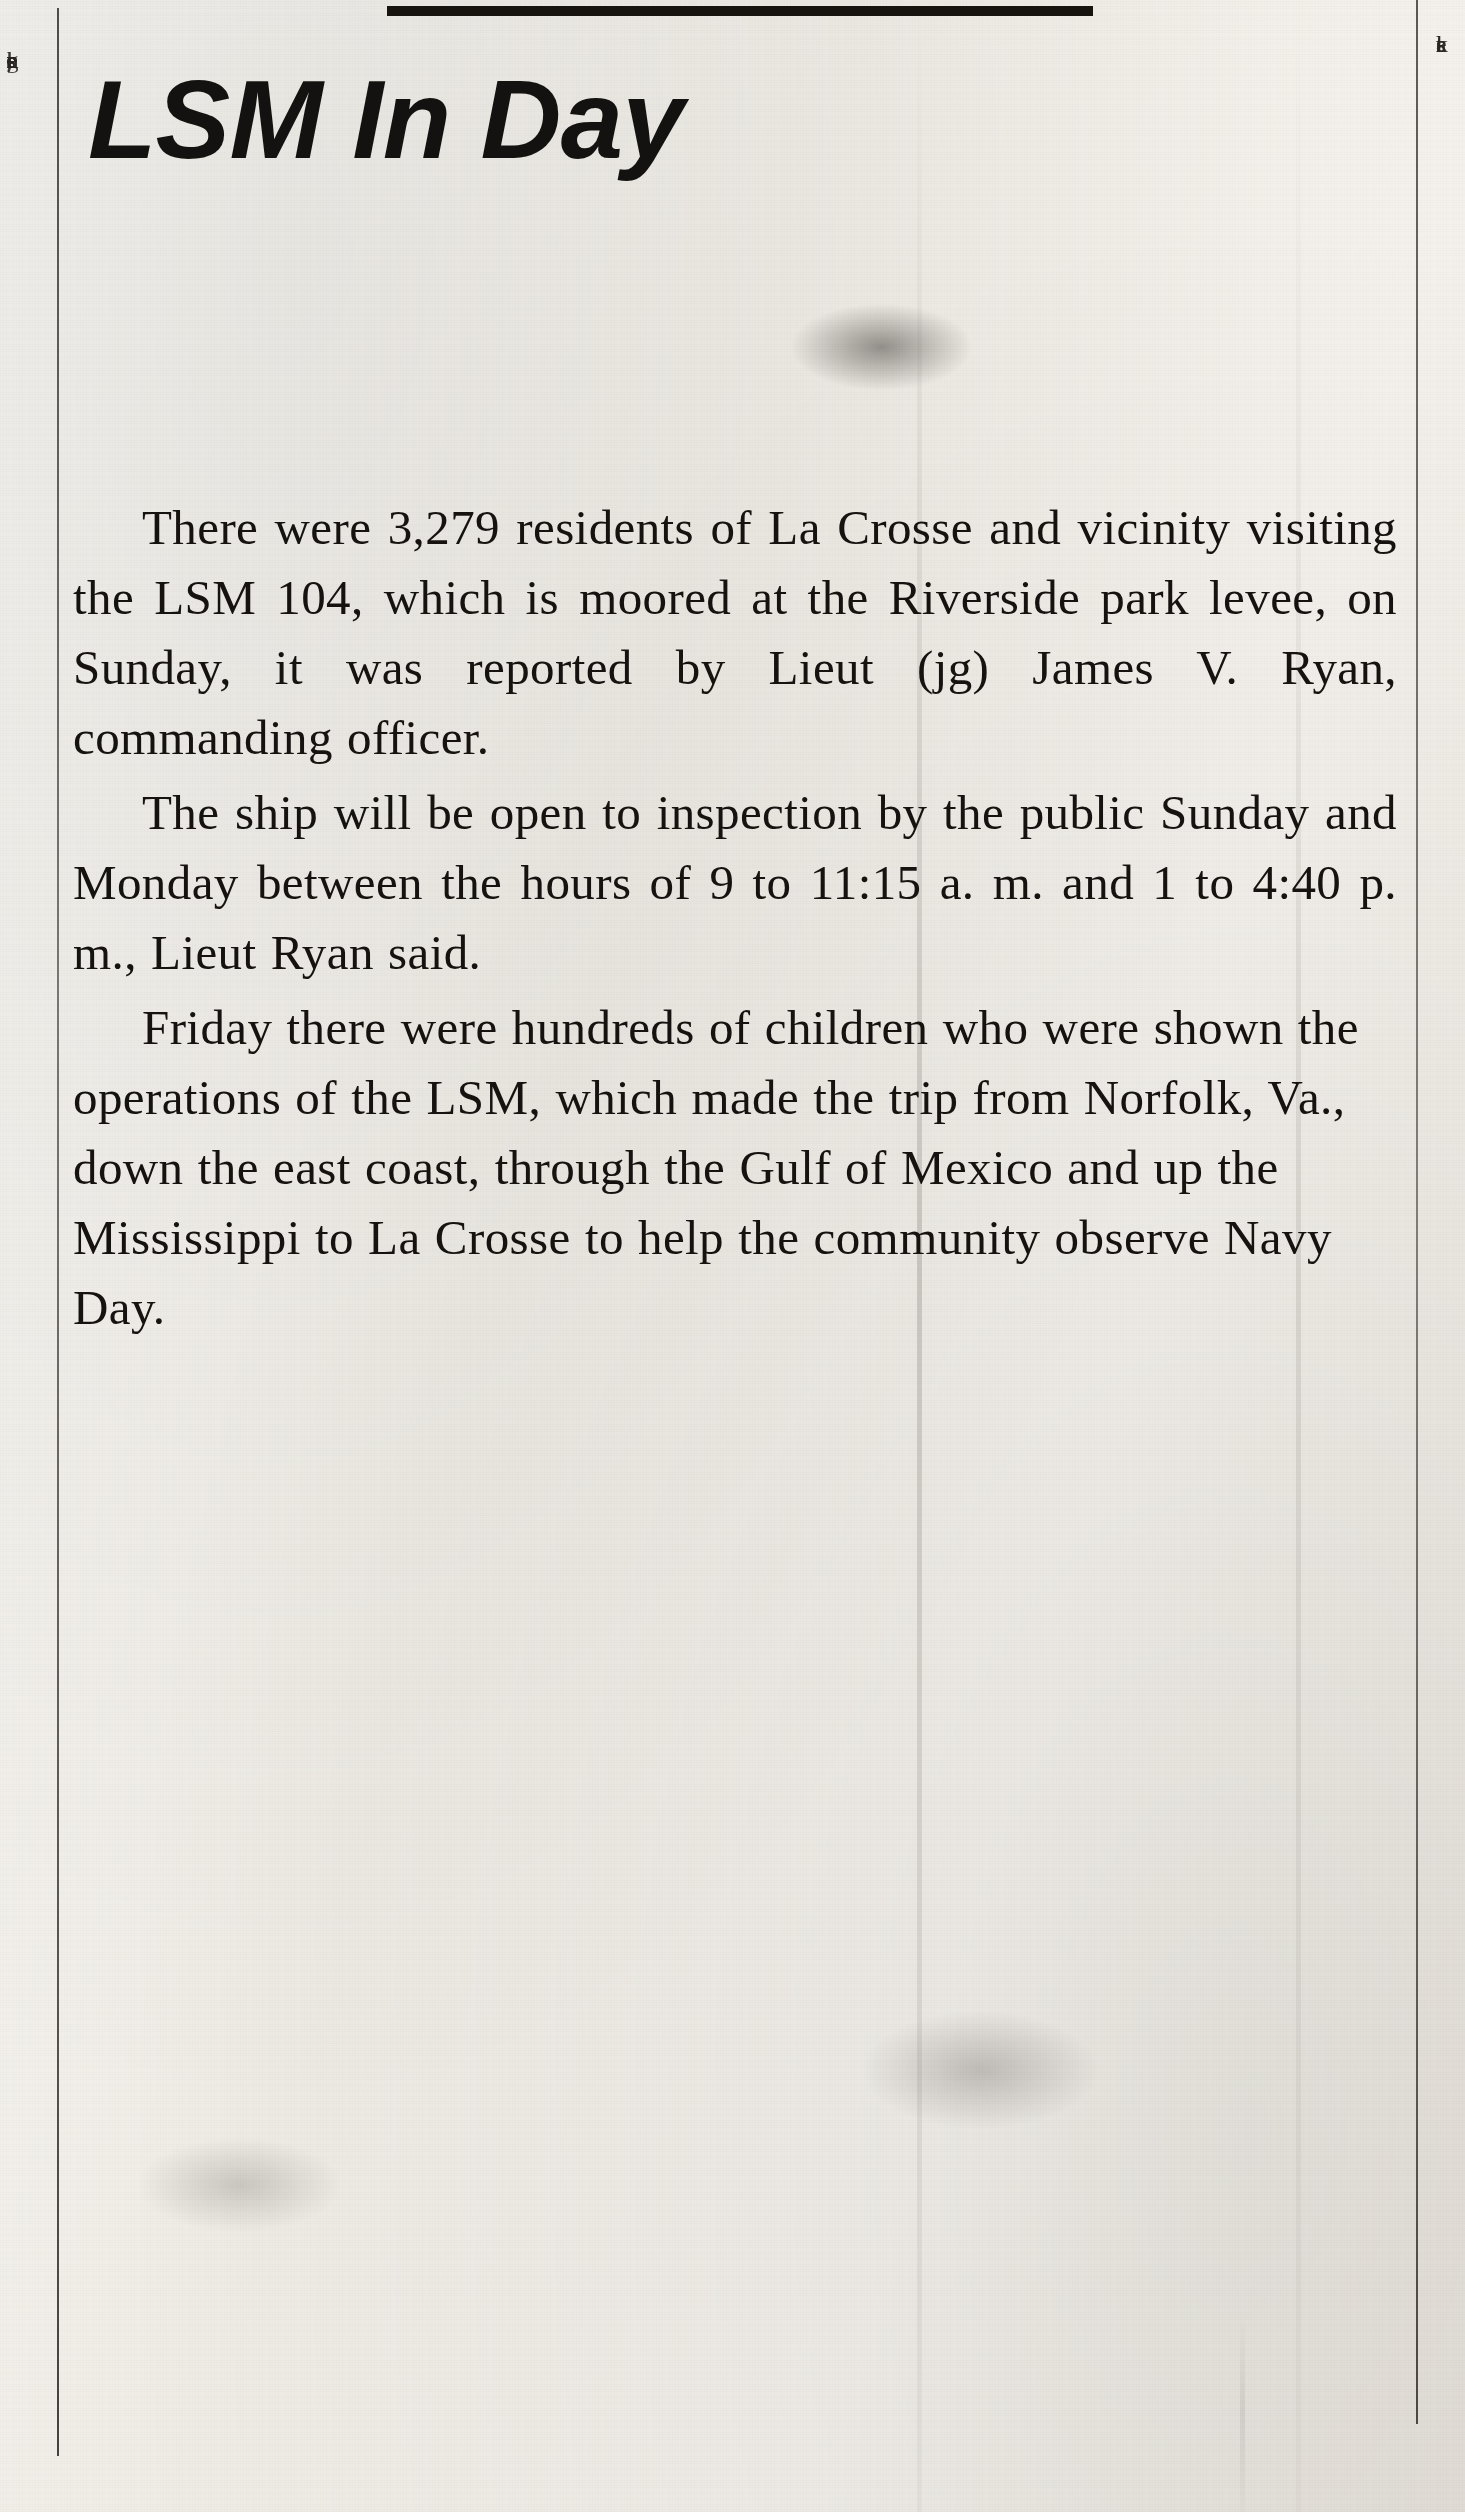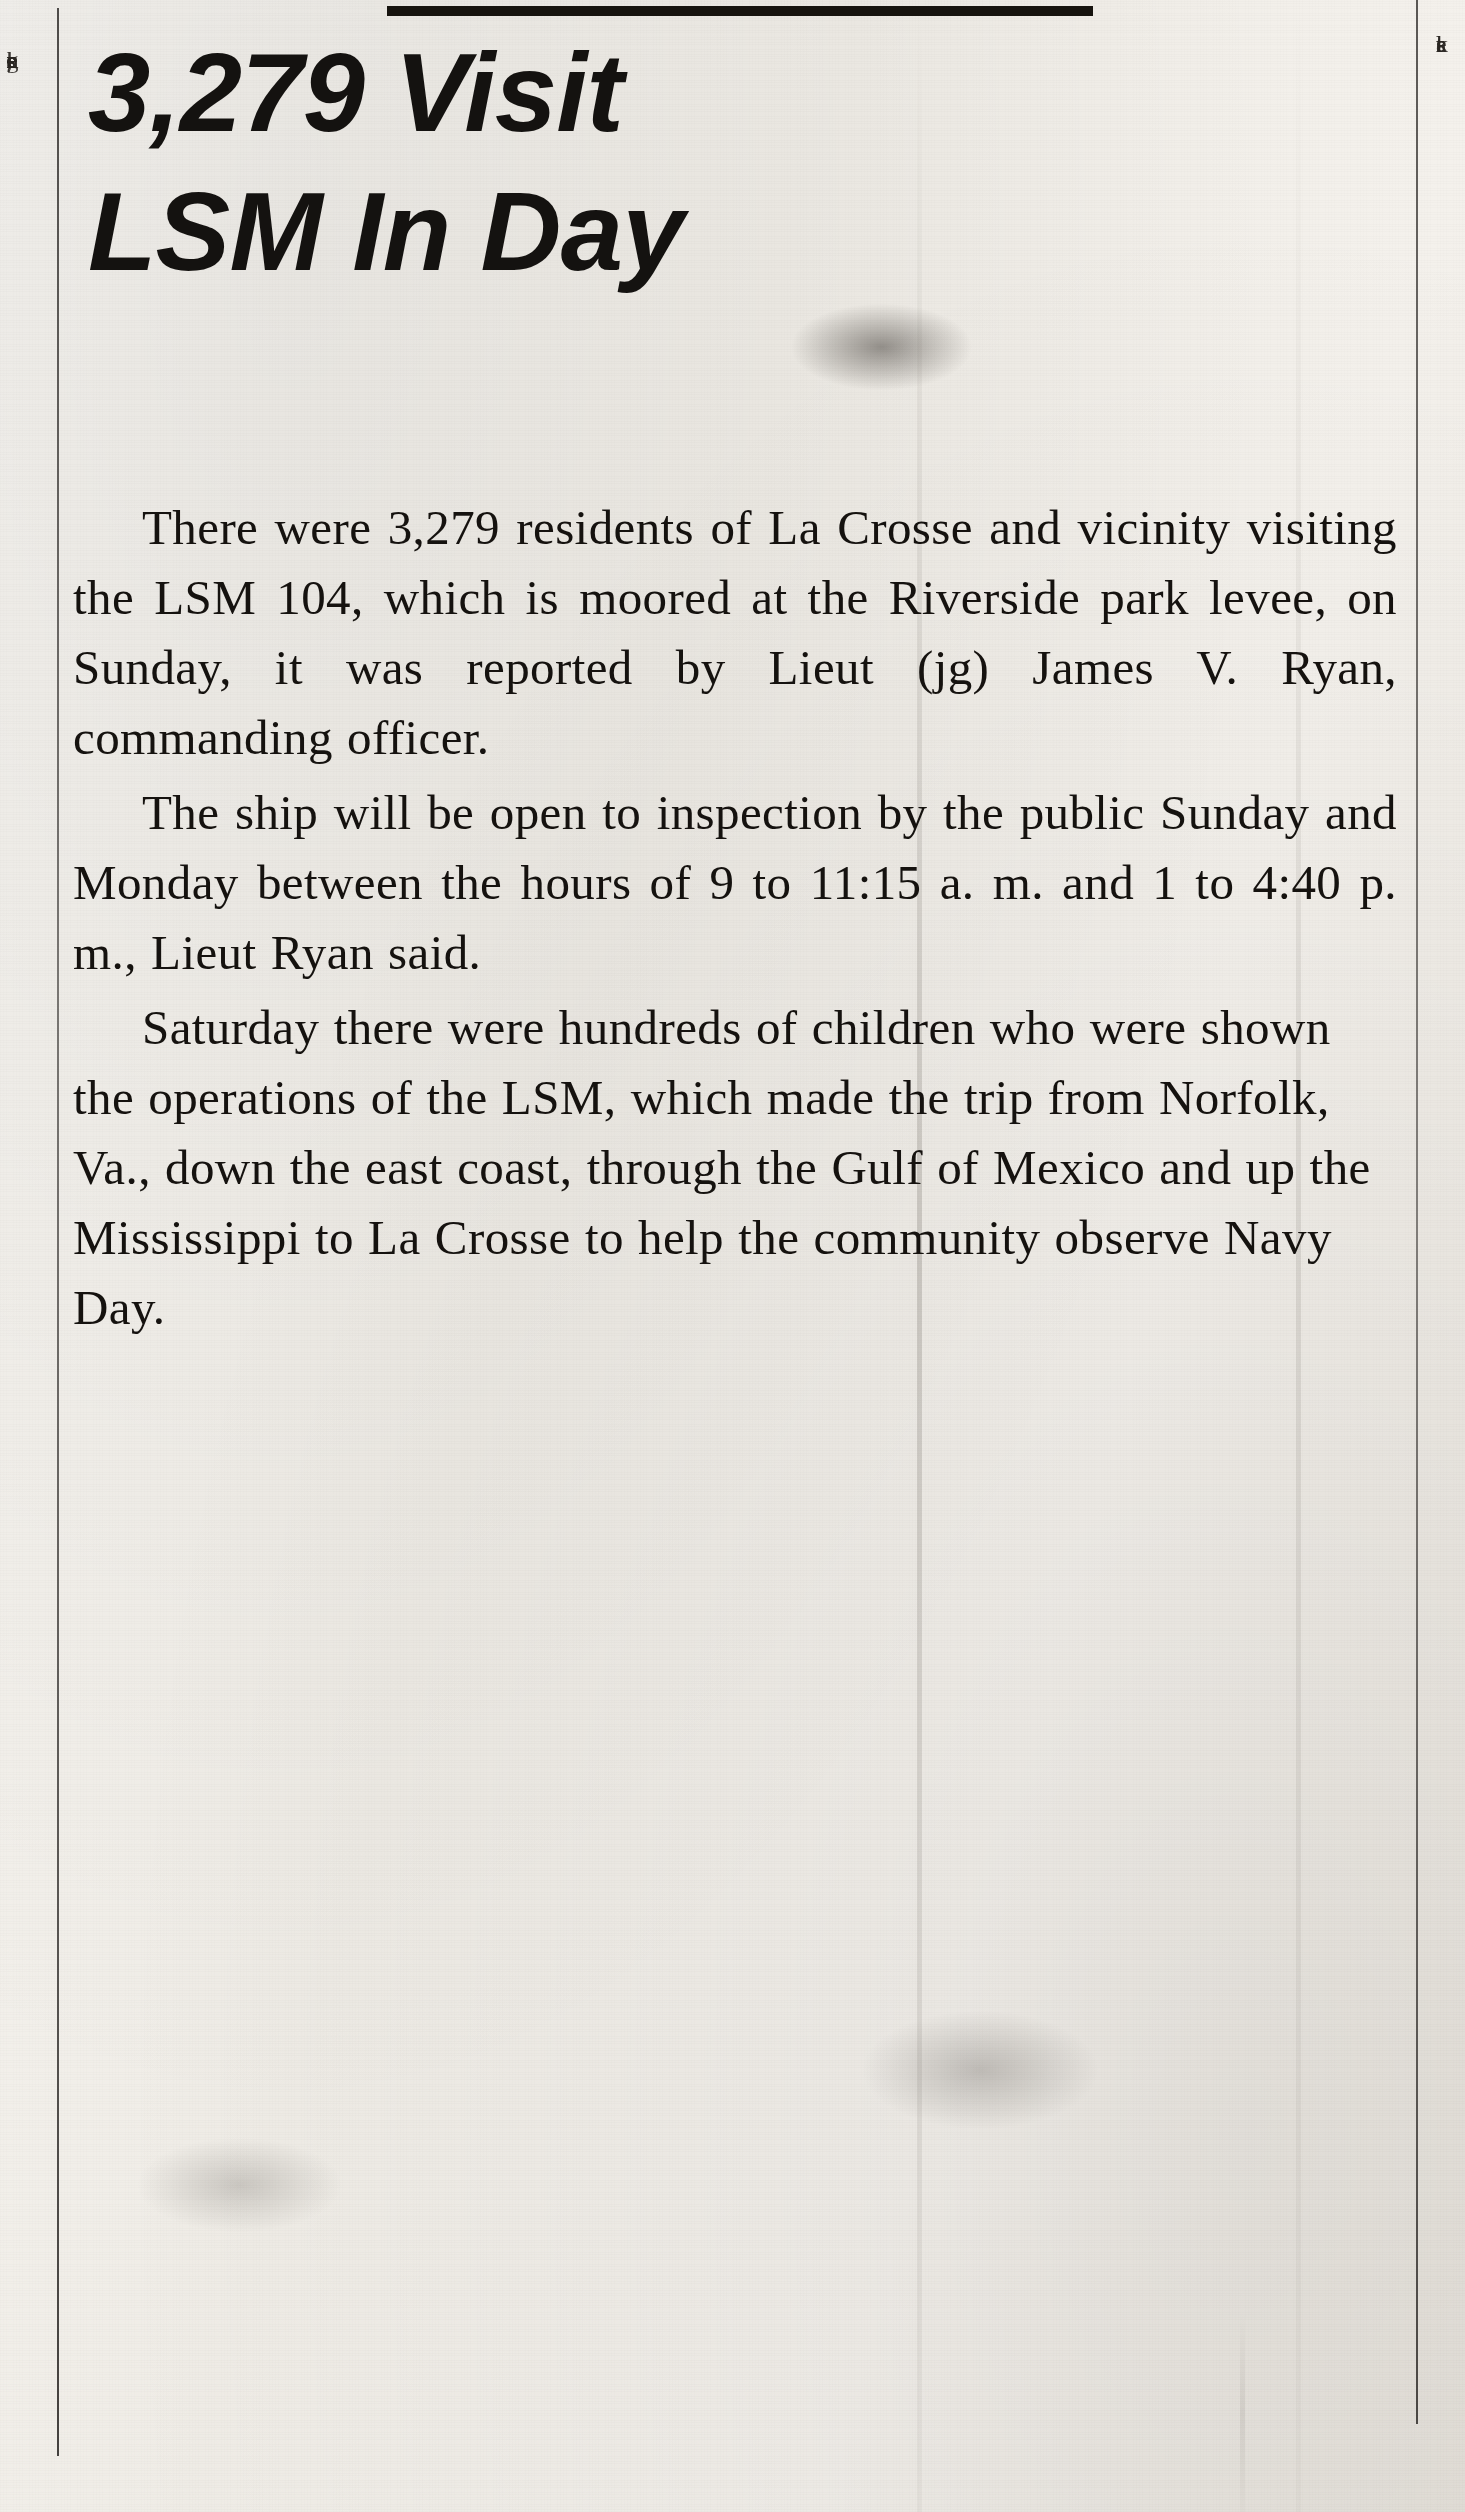--- a/index.html
+++ b/index.html
@@ -183,22 +183,21 @@
   <span class="edge-frag">k</span>
   <span class="edge-frag">l</span>
   <span class="edge-frag">r</span>
   <span class="edge-frag">e</span>
   <span class="edge-frag">t</span>
   <span class="edge-frag">s</span>
   <span class="edge-frag">a</span>
 </div>
 
 <div class="headline">
-  <div class="l1">3,279 Visit</div>
   <div class="l2">LSM In Day</div>
 </div>
 
 <div class="article">
   <p>There were 3,279 residents of La Crosse and vicinity visiting the LSM 104, which is moored at the Riverside park levee, on Sunday, it was reported by Lieut (jg) James V. Ryan, commanding officer.</p>
   <p>The ship will be open to inspection by the public Sunday and Monday between the hours of 9 to 11:15 a. m. and 1 to 4:40 p. m., Lieut Ryan said.</p>
-  <p>Saturday there were hundreds of children who were shown the operations of the LSM, which made the trip from Norfolk, Va., down the east coast, through the Gulf of Mexico and up the Mississippi to La Crosse to help the community observe Navy Day.</p>
+  <p>Friday there were hundreds of children who were shown the operations of the LSM, which made the trip from Norfolk, Va., down the east coast, through the Gulf of Mexico and up the Mississippi to La Crosse to help the community observe Navy Day.</p>
 </div>
 
 
 </body></html>

